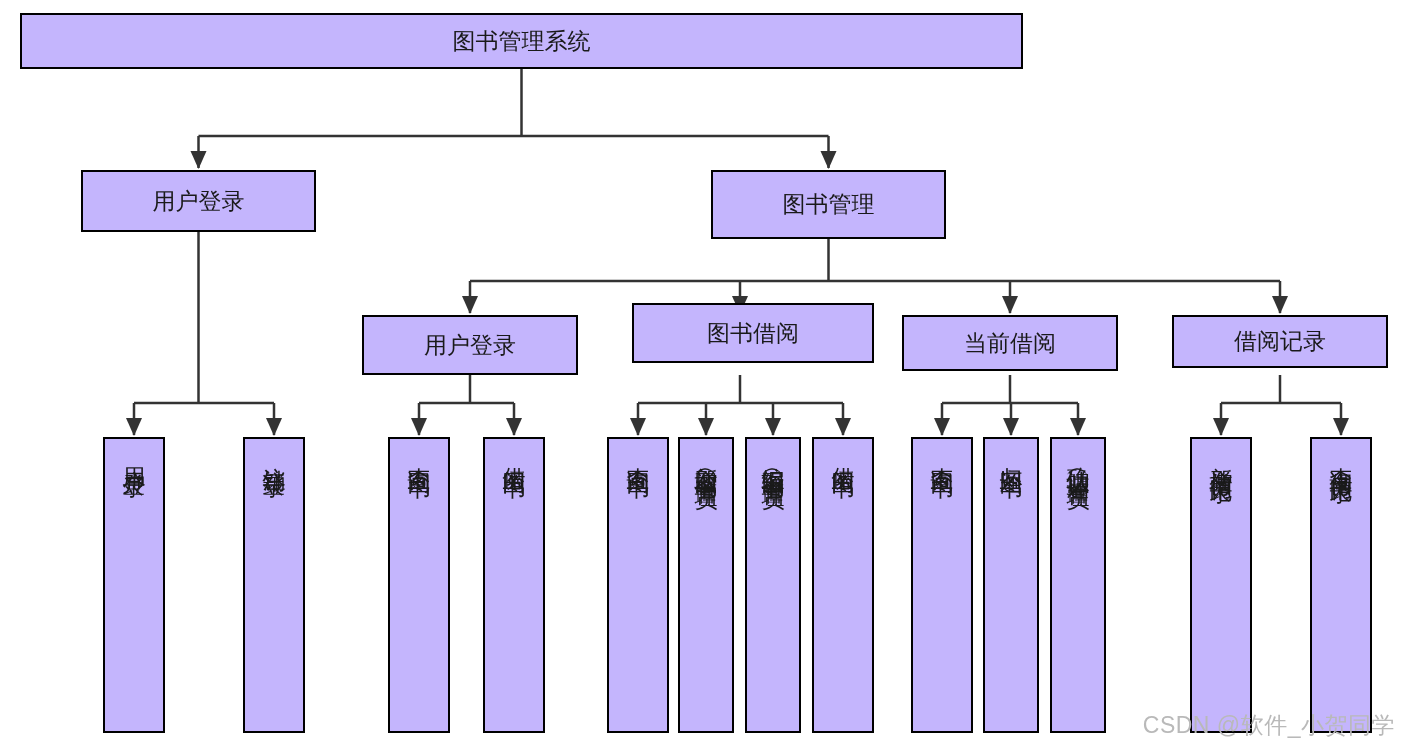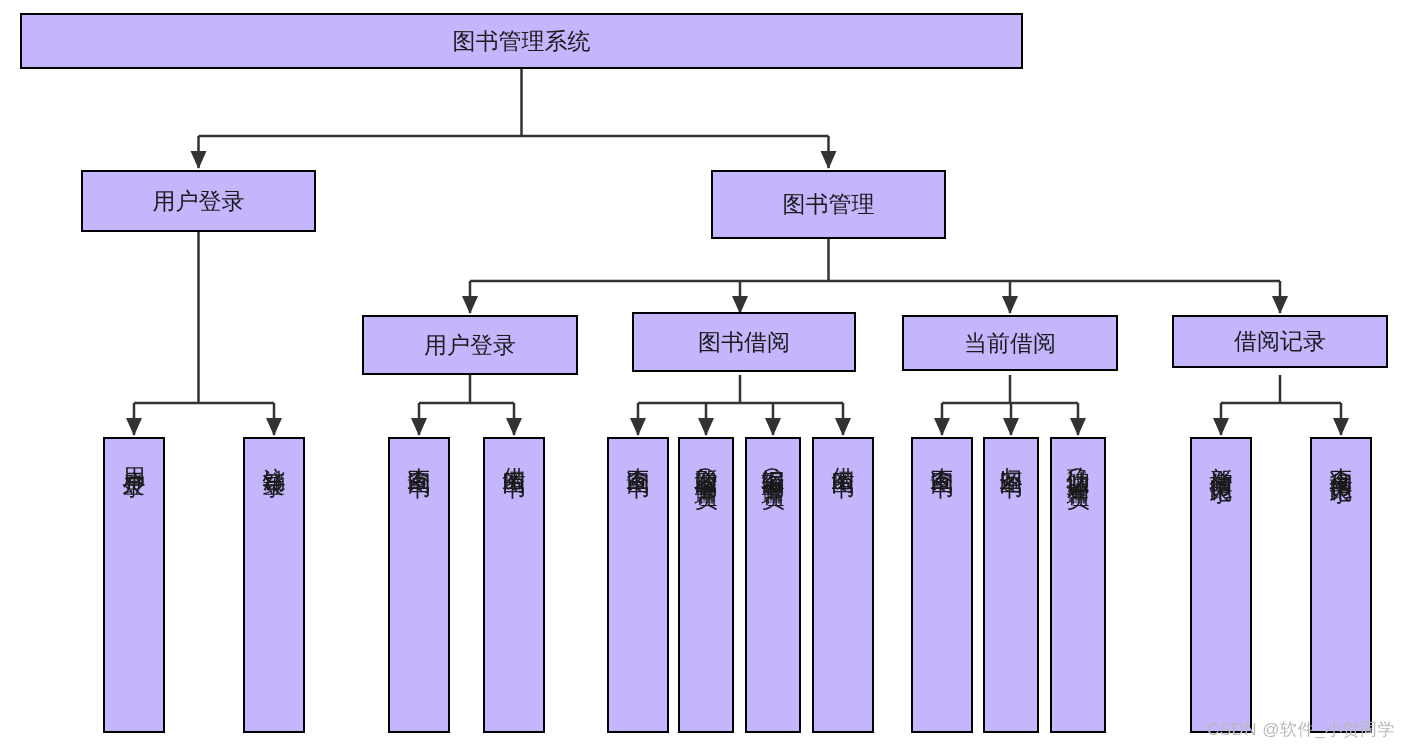--- a/index.html
+++ b/index.html
@@ -59,21 +59,21 @@
     text-orientation: upright;
     font-size: 23px;
     letter-spacing: 3px;
     line-height: 1;
     white-space: nowrap;
   }
   #watermark {
     position: absolute;
     right: 10px;
     bottom: 6px;
-    font-size: 17px;
+    font-size: 23px;
     color: #b9b9b9;
     letter-spacing: 0.5px;
     white-space: nowrap;
     user-select: none;
     margin-top: 36px;
   }
 </style>
 </head>
 <body>
 
@@ -138,21 +138,21 @@
       </div>
       <div class="node horiz" style="left: 81px; top: 170px; width: 235px; height: 62px;">
         <span class="label">用户登录</span>
       </div>
       <div class="node horiz" style="left: 711px; top: 170px; width: 235px; height: 69px;">
         <span class="label">图书管理</span>
       </div>
       <div class="node horiz" style="left: 362px; top: 315px; width: 216px; height: 60px;">
         <span class="label">用户登录</span>
       </div>
-      <div class="node horiz" style="left: 632px; top: 312px; width: 224px; height: 60px;">
+      <div class="node horiz" style="left: 632px; top: 303px; width: 242px; height: 60px;">
         <span class="label">图书借阅</span>
       </div>
       <div class="node horiz" style="left: 902px; top: 315px; width: 216px; height: 56px;">
         <span class="label">当前借阅</span>
       </div>
       <div class="node horiz" style="left: 1172px; top: 315px; width: 216px; height: 53px;">
         <span class="label">借阅记录</span>
       </div>
       <div class="node vert" style="left: 103px; top: 437px; width: 62px; height: 296px;">
         <span class="label">用户登录</span>

